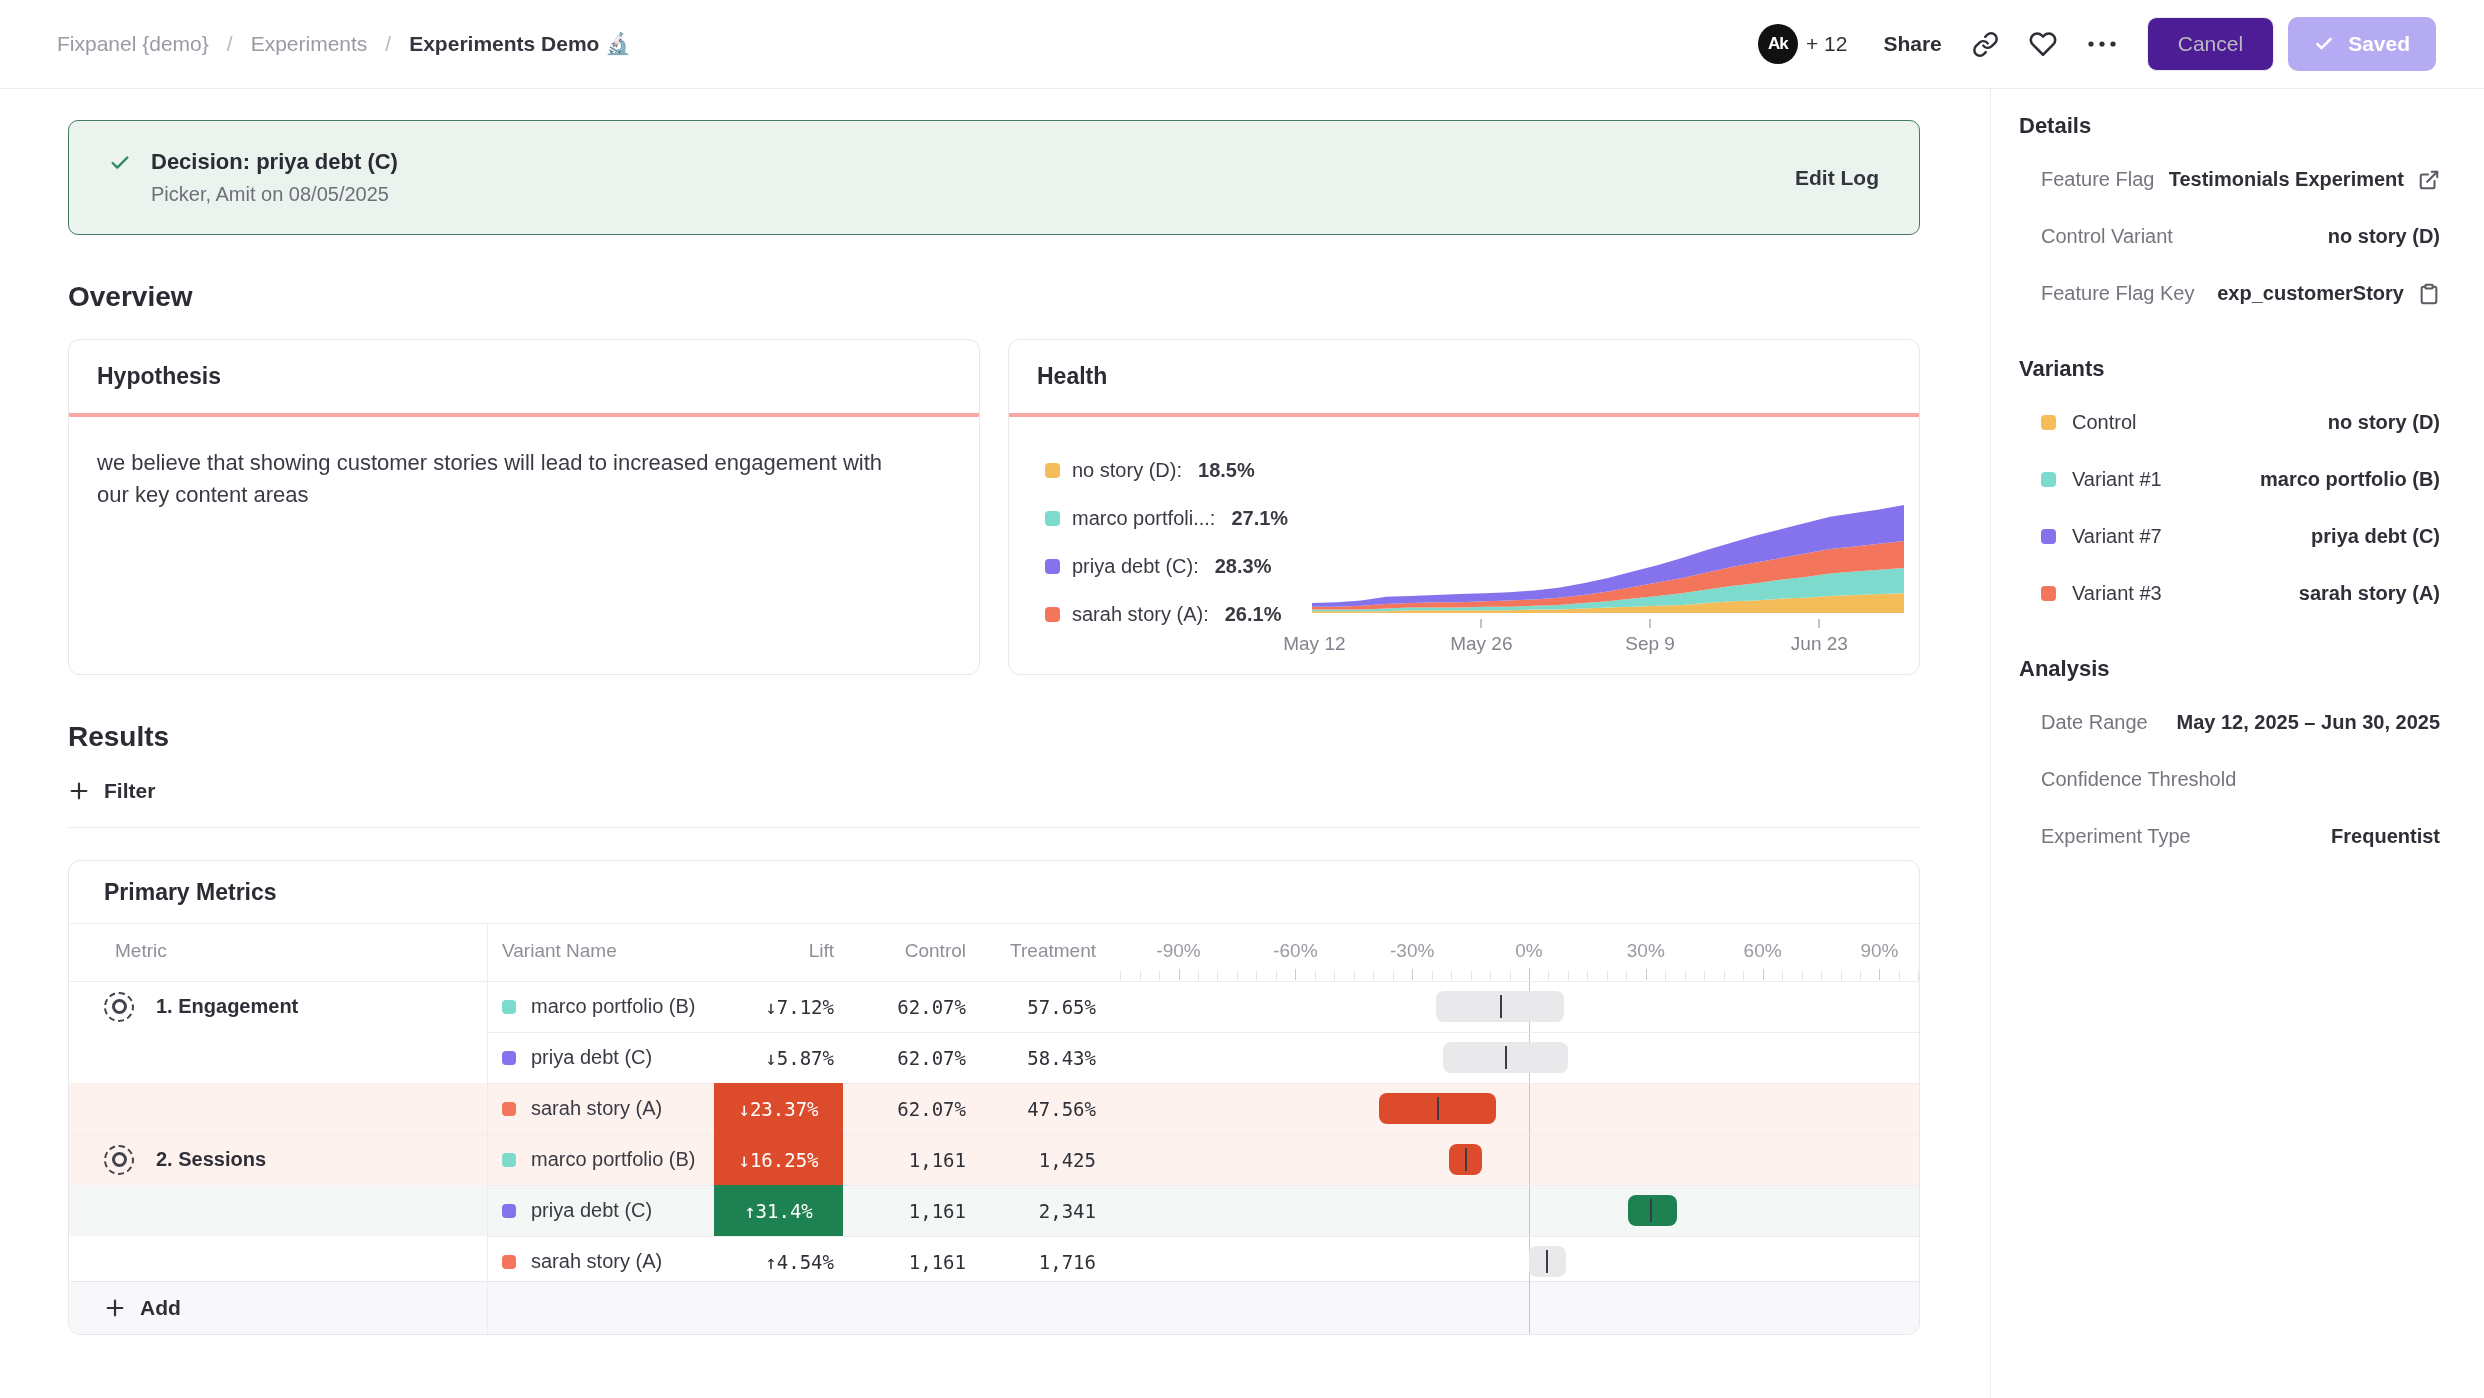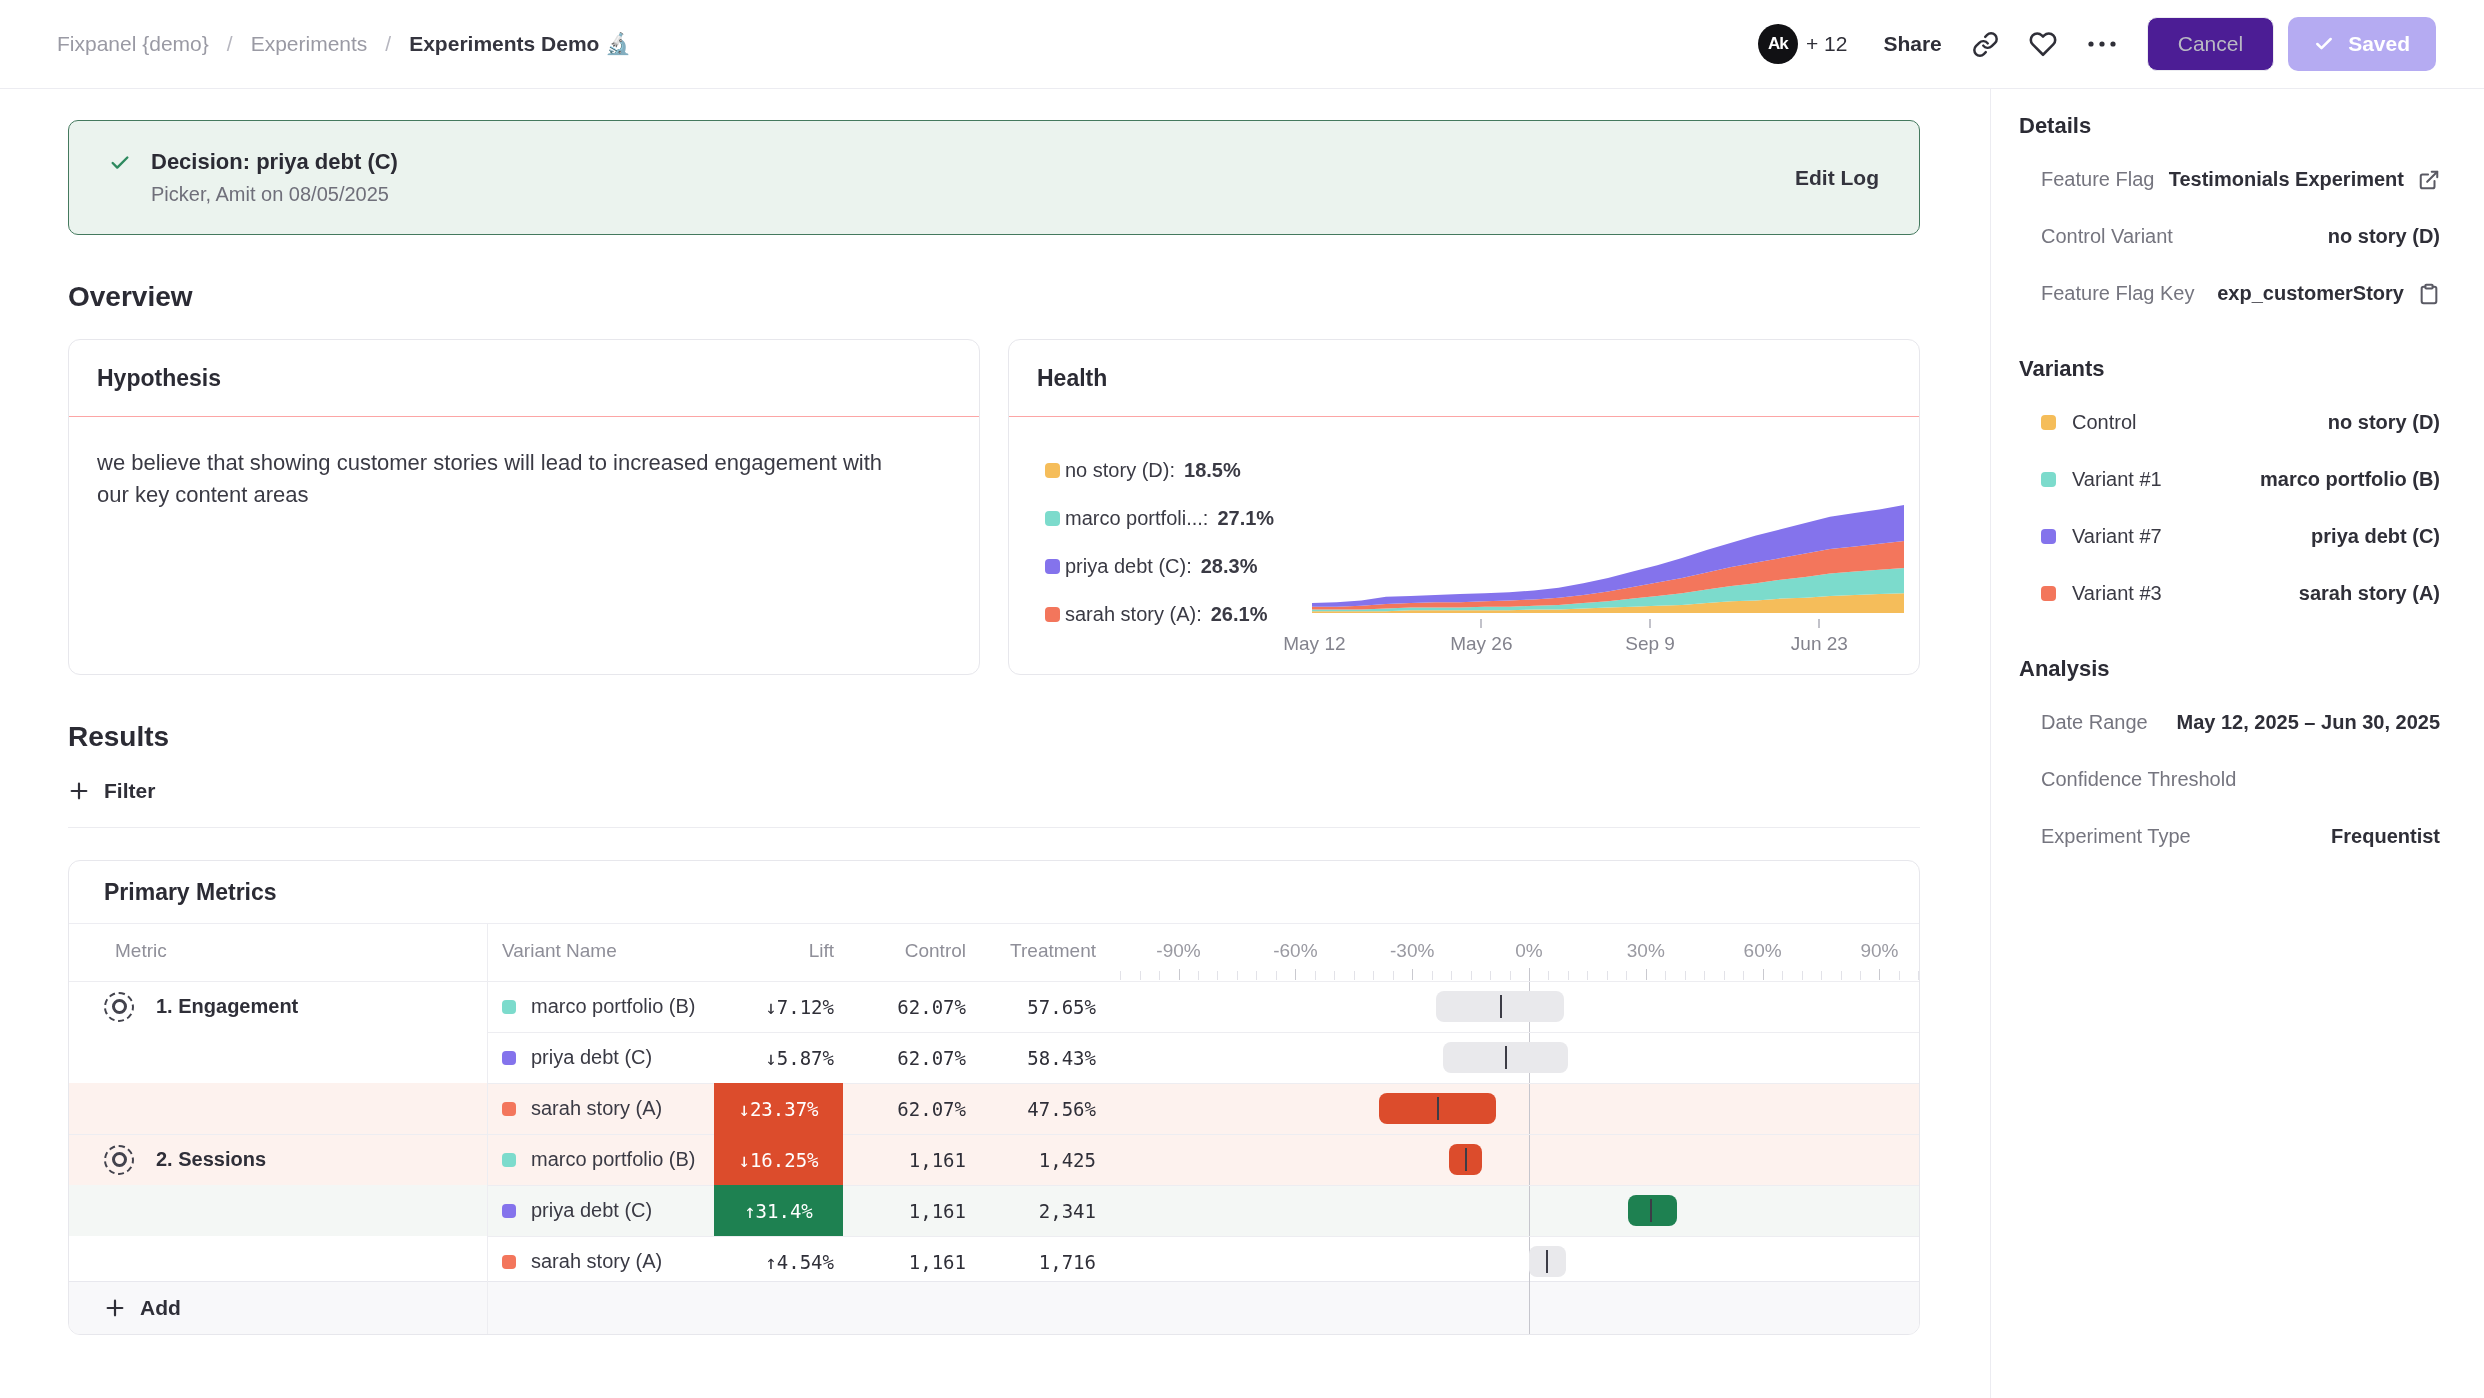--- a/index.html
+++ b/index.html
@@ -35,27 +35,27 @@
   .banner-title{font-size:22px;font-weight:bold;color:#2b2b34}
   .banner-sub{font-size:20px;color:#6f6f7a;margin-top:8px}
   .banner-action{font-size:21px;font-weight:bold;color:#34343e;cursor:pointer}
 
   .h2{font-size:28px;font-weight:bold;color:#2b2b34}
   .overview-h{margin-top:46px}
   .results-h{margin-top:46px}
 
   .cards{display:flex;gap:28px;margin-top:26px;height:336px}
   .card{flex:1;border:1px solid #e7e7ec;border-radius:12px;background:#fff;box-sizing:border-box;overflow:hidden}
-  .card-header{height:77px;border-bottom:1px solid #fca5a5;display:flex;align-items:center;padding:0 28px;
+  .card-header{height:77px;border-bottom:4px solid #fca5a5;display:flex;align-items:center;padding:0 28px;
                font-size:23px;font-weight:bold;color:#2b2b34;box-sizing:border-box}
   .hyp-body{padding:30px 60px 0 28px;font-size:22px;line-height:1.45;color:#3a3a44}
 
   .health-body{display:flex;height:258px;box-sizing:border-box}
   .legend{width:290px;padding:42px 0 0 36px;box-sizing:border-box;display:flex;flex-direction:column;gap:25px}
-  .lg-item{display:flex;align-items:center;gap:5px;font-size:20px;color:#3a3a44;white-space:nowrap}
+  .lg-item{display:flex;align-items:center;gap:12px;font-size:20px;color:#3a3a44;white-space:nowrap}
   .sw{width:15px;height:15px;border-radius:4px;flex:0 0 auto}
   .lg-val{font-weight:bold;margin-left:4px}
   .chart-wrap{position:relative;flex:1;height:100%}
   .chart-svg{position:absolute;left:13px;bottom:60px;width:592px;height:132px}
   .x-axis{position:absolute;left:13px;bottom:18px;width:592px;height:34px}
   .x-lab{position:absolute;top:10px;transform:translateX(-50%);font-size:19px;color:#83838d;white-space:nowrap}
   .x-tick{position:absolute;top:-4px;width:2px;height:9px;background:#c2c2ca;transform:translateX(-50%)}
 
   
   .filter-row{margin-top:26px;display:flex;align-items:center;justify-content:space-between}

